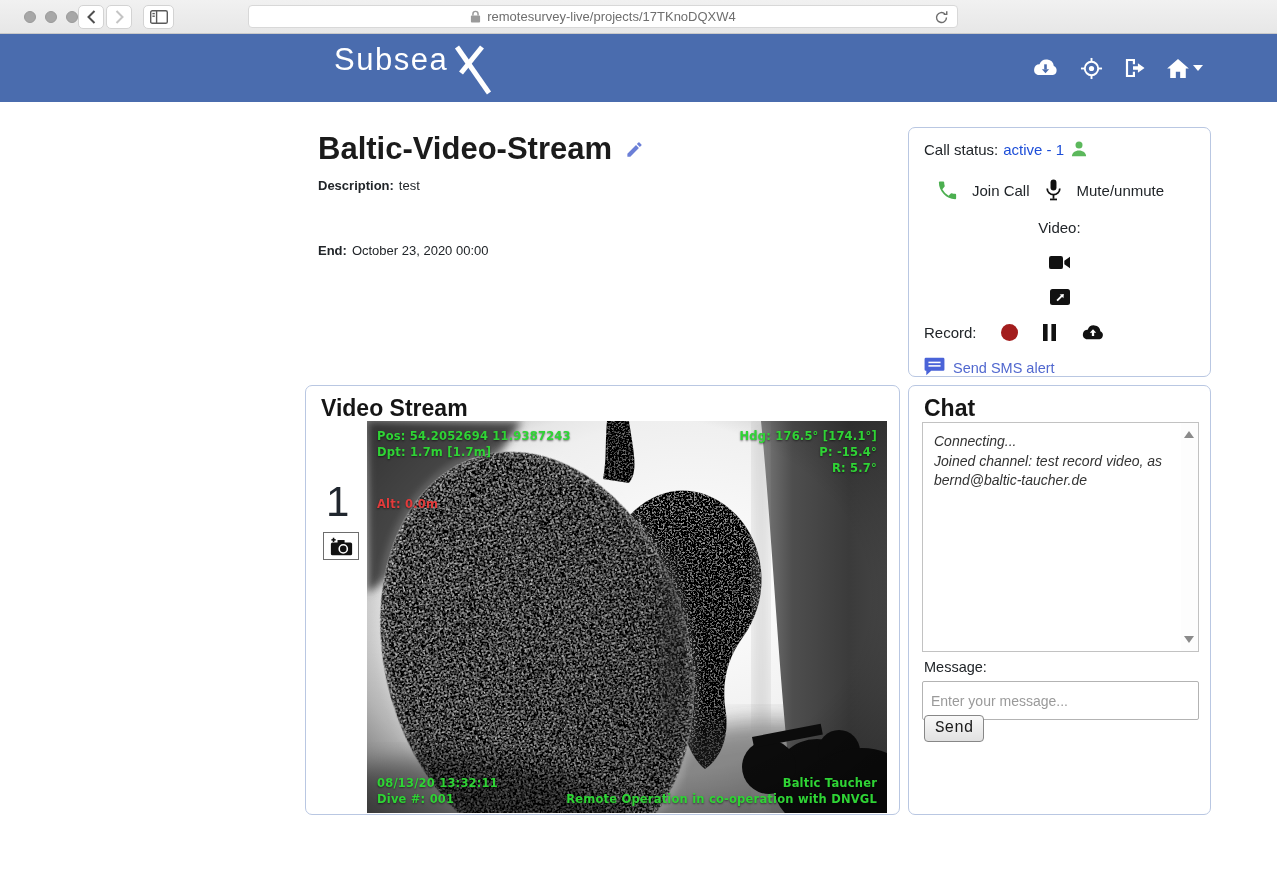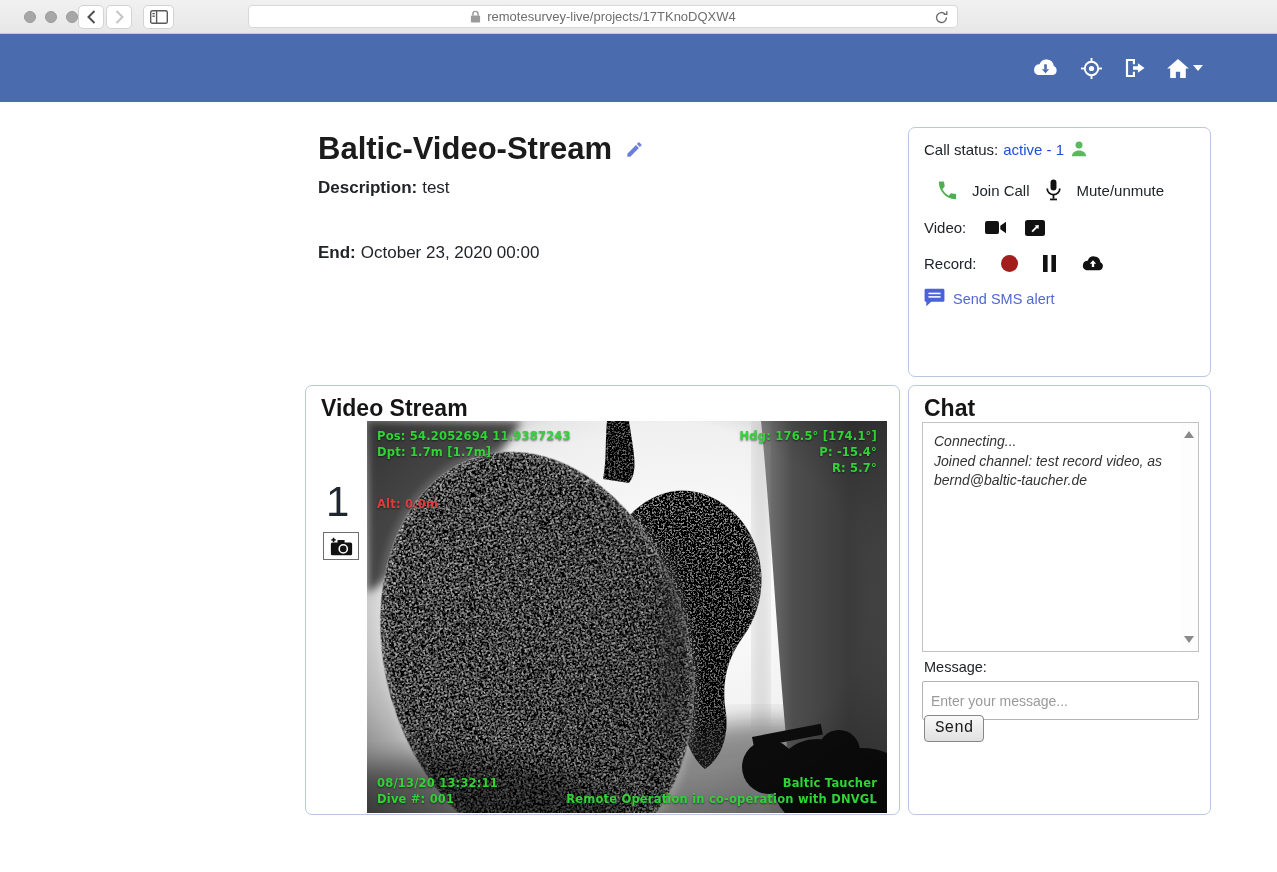--- a/index.html
+++ b/index.html
@@ -29,38 +29,38 @@
   .navbar { position:absolute; top:34px; left:0; right:0; height:68px; background:#4a6cae; }
   .brand { position:absolute; left:334px; top:8px; display:flex; align-items:flex-start;
     color:#fff; font-size:31px; font-weight:400; letter-spacing:1.5px; cursor:pointer; }
   .brand-x { margin-left:3px; margin-top:3px; }
   .nav-icons { position:absolute; right:74px; top:0; height:68px; display:flex; align-items:center; gap:21px; }
   .nav-ic { display:flex; align-items:center; gap:4px; cursor:pointer; }
 
   
   .proj-title { position:absolute; left:318px; top:131px; display:flex; align-items:center; gap:13px;
     font-size:31px; font-weight:600; color:#1b1b1b; }
-  .meta { position:absolute; left:318px; font-size:17px; color:#212529;
+  .meta { position:absolute; left:318px; font-size:13px; color:#212529;
     display:flex; align-items:center; gap:5px; }
   .meta b { font-weight:700; }
   .m-desc { top:178px; } .m-start { top:210px; } .m-end { top:243px; }
   .tz { display:flex; align-items:center; gap:5px; margin-left:8px; }
 
   
   .card { position:absolute; background:#fff; border:1px solid #b9c7e2; border-radius:7px; }
   .card h2 { margin:9px 0 0 15px; font-size:23px; font-weight:600; color:#151515; }
 
   
   .control-card { left:908px; top:127px; width:303px; height:250px; }
   .cp-row { display:flex; align-items:center; font-size:15px; color:#212529; }
   .cs-row  { margin:11px 15px 0; gap:5px; }
   .green-text { color:#1d4ed8; }
   .join-row { margin:19px 15px 0 27px; gap:13px; cursor:default; }
   .join-row .lbl { cursor:pointer; }
-  .video-row { margin:17px 15px 0 15px; gap:19px; }
+  .video-row { margin:17px 15px 0 15px; gap:19px;flex-direction:column; }
   .record-row { margin:19px 15px 0 15px; gap:24px; }
   .record-dot { width:17px; height:17px; border-radius:50%; background:#a31d1d; cursor:pointer; }
   .sms-row { margin:16px 15px 0 15px; gap:8px; color:#5168cf; font-size:14.5px;
     align-items:flex-end; cursor:pointer; }
   .icon-btn { cursor:pointer; display:inline-flex; }
 
   
   .video-card { left:305px; top:385px; width:595px; height:430px; }
   .channel-number { position:absolute; left:20px; top:92px; font-size:42px; font-weight:400; color:#20262e; }
   .snapshot-btn { position:absolute; left:17px; top:146px; width:36px; height:28px;
@@ -135,20 +135,27 @@
       <span class="reload-btn">
         <svg width="15" height="15" viewBox="0 0 16 16" fill="none" stroke="#6d6d6d" stroke-width="1.5">
             <path d="M13.3 8a5.3 5.3 0 1 1-1.6-3.8"></path>
             <path d="M13.6 1.4v3.3h-3.3"></path>
           </svg>
       </span>
     </div>
   </div>
 
   <div class="navbar">
+    <div class="brand">
+      <span>Subsea</span>
+      <svg class="brand-x" width="42" height="50" viewBox="0 0 42 50">
+          <line x1="6" y1="2" x2="38" y2="48" stroke="#fff" stroke-width="5"></line>
+          <line x1="31" y1="2" x2="10" y2="28" stroke="#fff" stroke-width="5"></line>
+        </svg>
+    </div>
     <div class="nav-icons">
       <span class="nav-ic">
         <svg width="27" height="20" viewBox="0 0 27 20">
             <path fill="#fff" d="M21.8 8.1A7.4 7.4 0 0 0 7.5 6.3 5.5 5.5 0 0 0 5.8 17h15.1a4.7 4.7 0 0 0 .9-8.9z"></path>
             <g fill="#4a6cae">
               <rect x="12.2" y="6.3" width="2.6" height="5"></rect>
               <path d="M13.5 15.2l-3.6-4h7.2z"></path>
             </g>
           </svg>
       </span>

